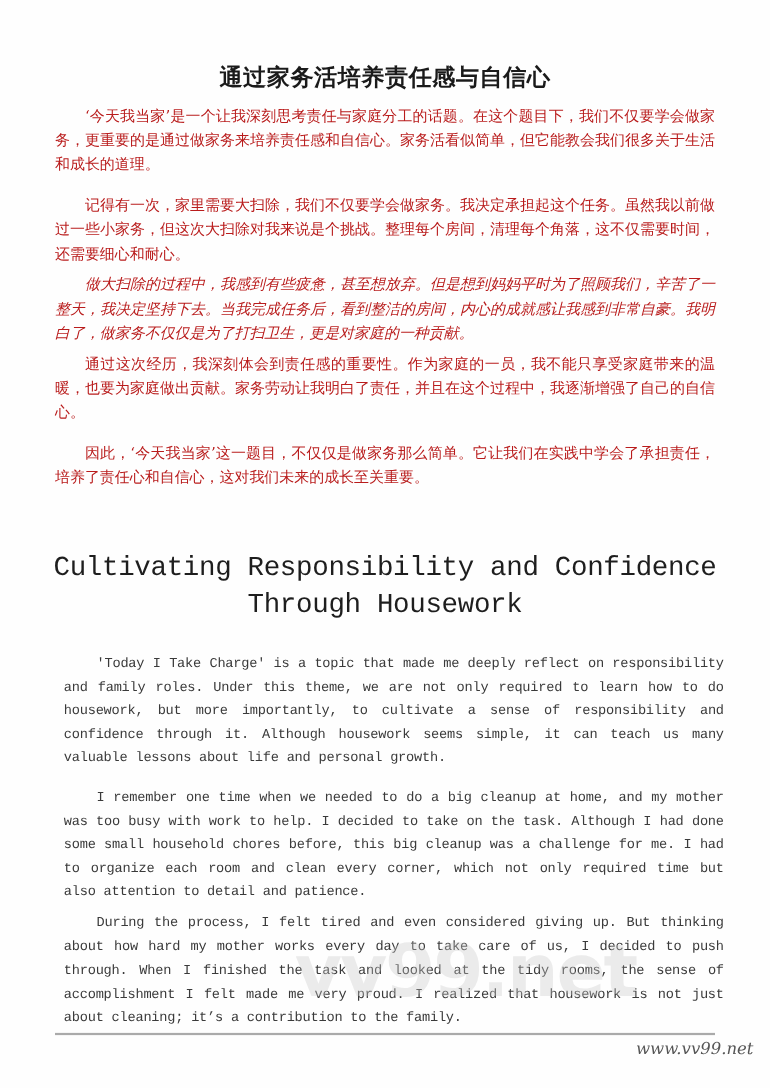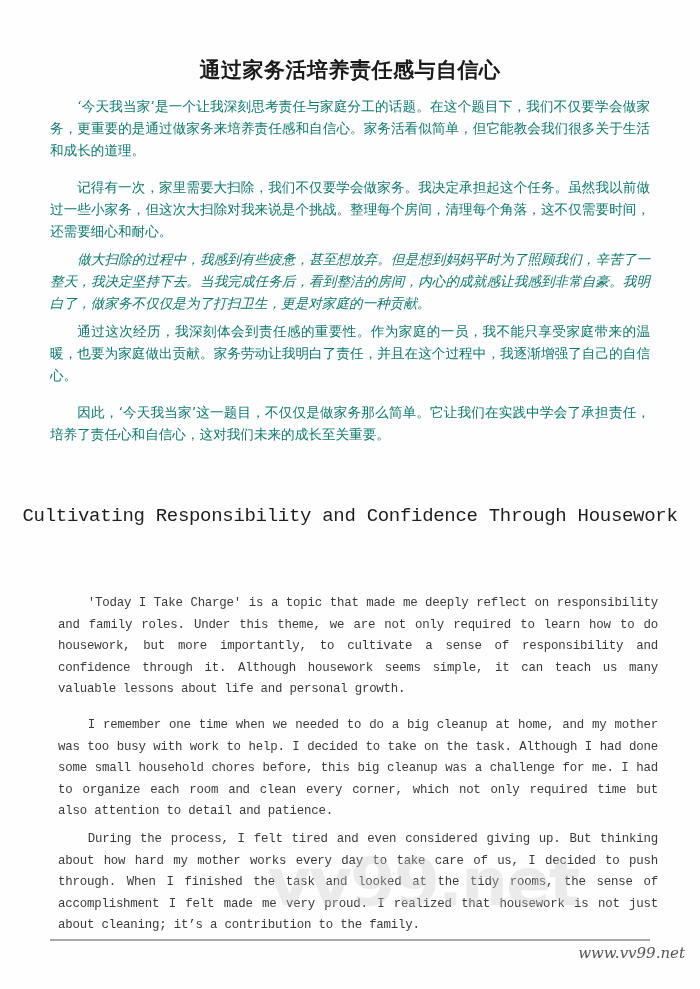--- a/index.html
+++ b/index.html
@@ -5,26 +5,26 @@
   html, body { margin: 0; padding: 0; background: #ffffff; }
   body { width: 700px; height: 989px; position: relative; overflow: hidden; }
   .page { position: absolute; left: 0; top: 0; width: 700px; height: 989px; background: #fefefe; padding-left: 36px; }
   .zh-title {
     position: absolute; left: 0; top: 56px; width: 700px; text-align: center;
     font-family: "DejaVu Serif", serif; font-size: 21px; font-weight: bold; color: #1a1a1a;
     letter-spacing: 0.5px;
   }
   .zh-para {
     position: absolute; left: 50px; width: 600px;
-    font-family: "DejaVu Serif", serif; font-size: 13.6px; line-height: 22px; color: #0f766e;
+    font-family: "DejaVu Serif", serif; font-size: 13.6px; line-height: 22px; color: #b91c1c;
     text-indent: 2em; text-align: justify; margin: 0;
   }
   .en-title {
     position: absolute; left: 0; top: 500px; width: 700px; text-align: center;
-    font-family: "Liberation Mono", monospace; font-size: 19px; line-height: 33px; color: #1e1e1e;
+    font-family: "Liberation Mono", monospace; font-size: 25px; line-height: 33px; color: #1e1e1e;
     letter-spacing: -0.3px;
   }
   .en-para {
     position: absolute; left: 42px; width: 600px;
     font-family: "Liberation Mono", monospace; font-size: 12.4px; line-height: 21.5px; color: #3a3a3a;
     text-indent: 2.4em; text-align: justify; margin: 16px; letter-spacing: -0.2px;
   }
   .watermark {
     position: absolute; left: 268px; top: 838px;
     font-family: "DejaVu Sans", sans-serif; font-weight: bold; font-size: 66px; line-height: 90px;

